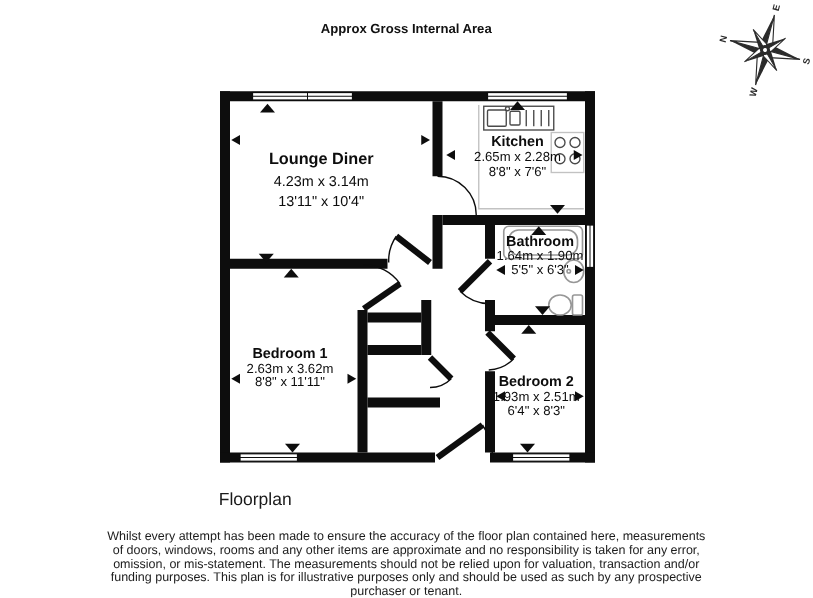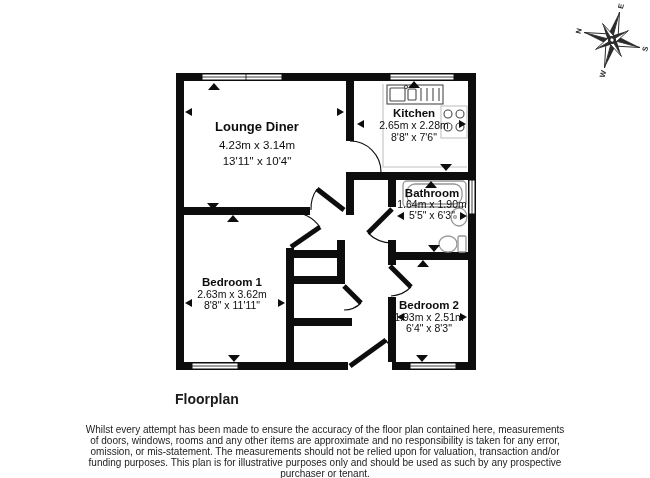--- a/index.html
+++ b/index.html
@@ -1,20 +1,20 @@
 <!DOCTYPE html>
 <html><head>
 <meta charset="utf-8">
 <style>
   html,body{margin:0;padding:0;background:#fff;}
   .page{position:relative;width:650px;height:478px;background:#fff;overflow:hidden;
         font-family:"Liberation Sans",sans-serif;color:#111;}
   .hdr{position:absolute;top:17px;left:0;width:650px;text-align:center;
        font-size:10.5px;font-weight:bold;line-height:13px;}
-  .caption{position:absolute;left:175px;top:391px;font-size:14px;color:#1a1a1a;font-weight:bold;}
+  .caption{position:absolute;left:175px;top:391px;font-size:14px;color:#1a1a1a;}
   .disclaimer{position:absolute;left:84px;top:424px;width:482px;text-align:center;
               font-size:10px;line-height:11px;color:#1c1c1c;}
   svg{position:absolute;left:0;top:0;}
   .wall{fill:#0d0d0d;}
   .win{fill:#ffffff;stroke:#0d0d0d;stroke-width:1;}
   .winline{stroke:#0d0d0d;stroke-width:0.8;fill:none;}
   .arc{stroke:#0d0d0d;stroke-width:1.1;fill:none;}
   .leaf{stroke:#0d0d0d;stroke-width:5;fill:none;}
   .arrow{fill:#0d0d0d;}
   .fix{stroke:#979797;stroke-width:1.3;fill:none;}
@@ -26,20 +26,21 @@
   .rd-big{font-size:11.5px;fill:#0d0d0d;text-anchor:middle;}
   .compass{fill:#2b2b2b;}
   .compass-letter{font-size:7.5px;font-weight:bold;fill:#2b2b2b;text-anchor:middle;}
 </style>
 </head>
 <body>
 
 <div class="page">
 
   <div class="hdr">
+    <div>Approx Gross Internal Area</div>
   </div>
 
   <svg width="650" height="478" viewBox="0 0 650 478">
 
     <g>
 
       <rect class="wall" x="176" y="73" width="300" height="8"></rect>
       <rect class="wall" x="176" y="73" width="8" height="297"></rect>
       <rect class="wall" x="468" y="73" width="8" height="297"></rect>
       <rect class="wall" x="176" y="362" width="172" height="8"></rect>

